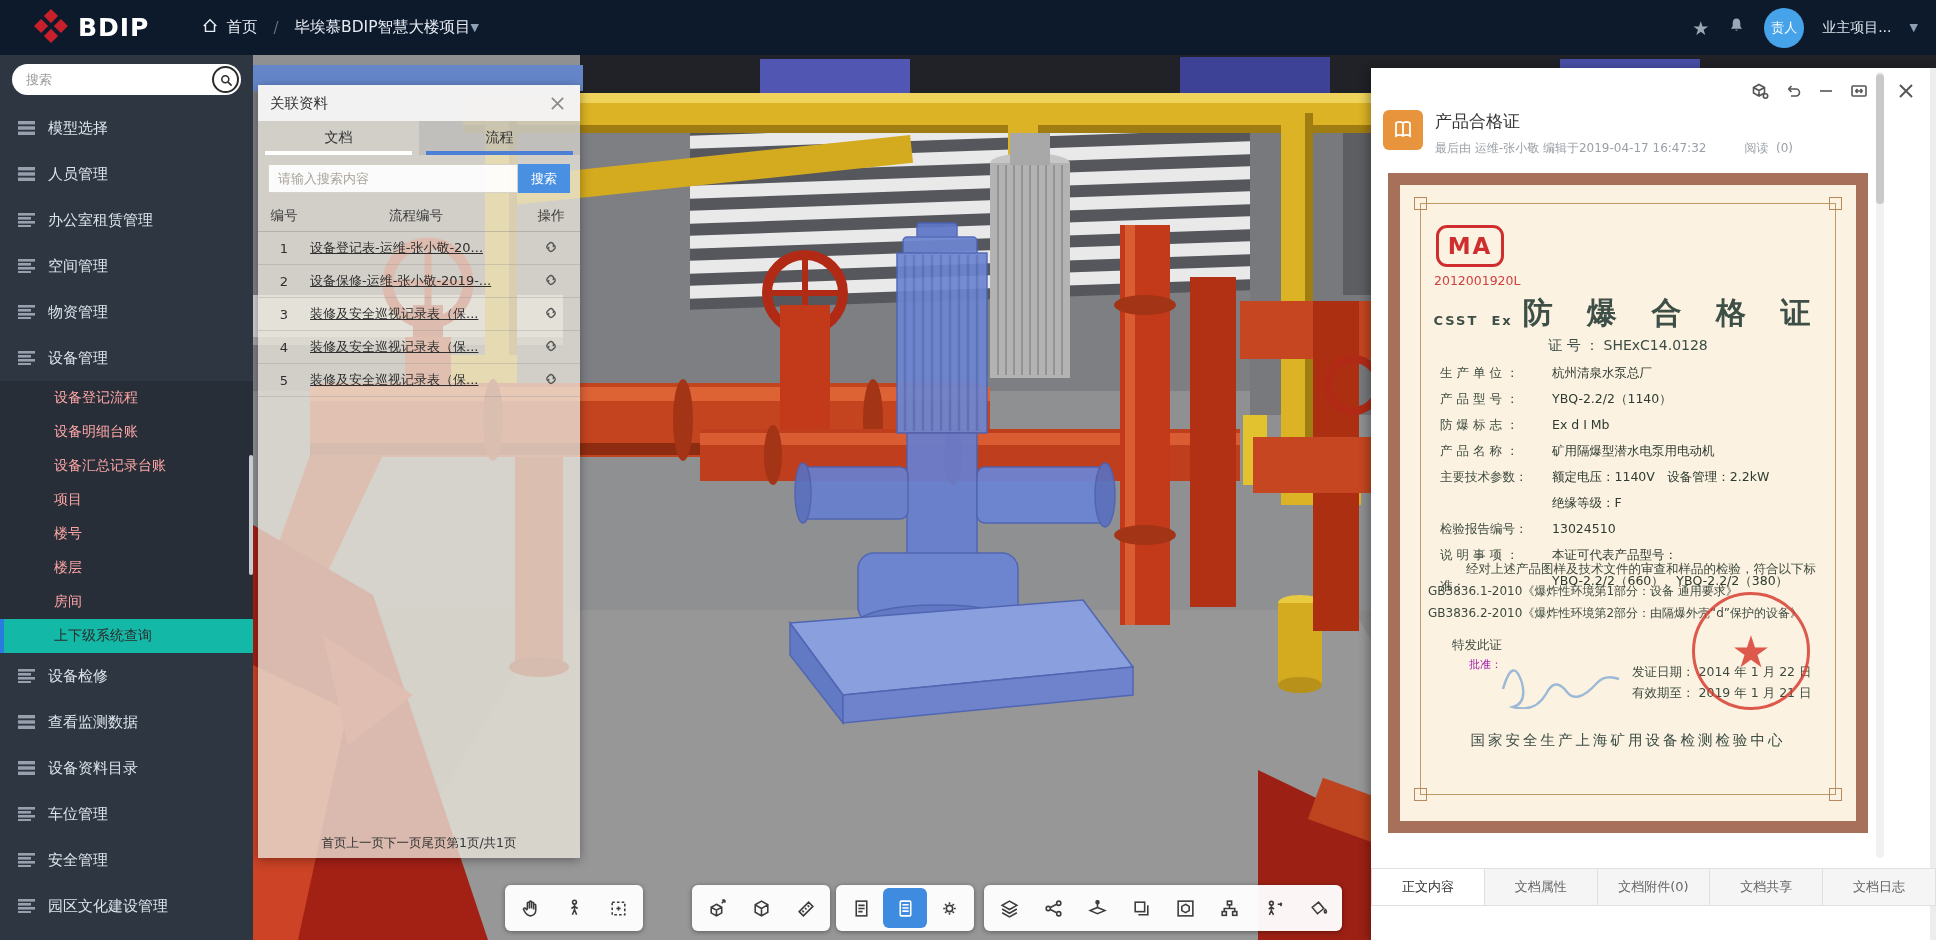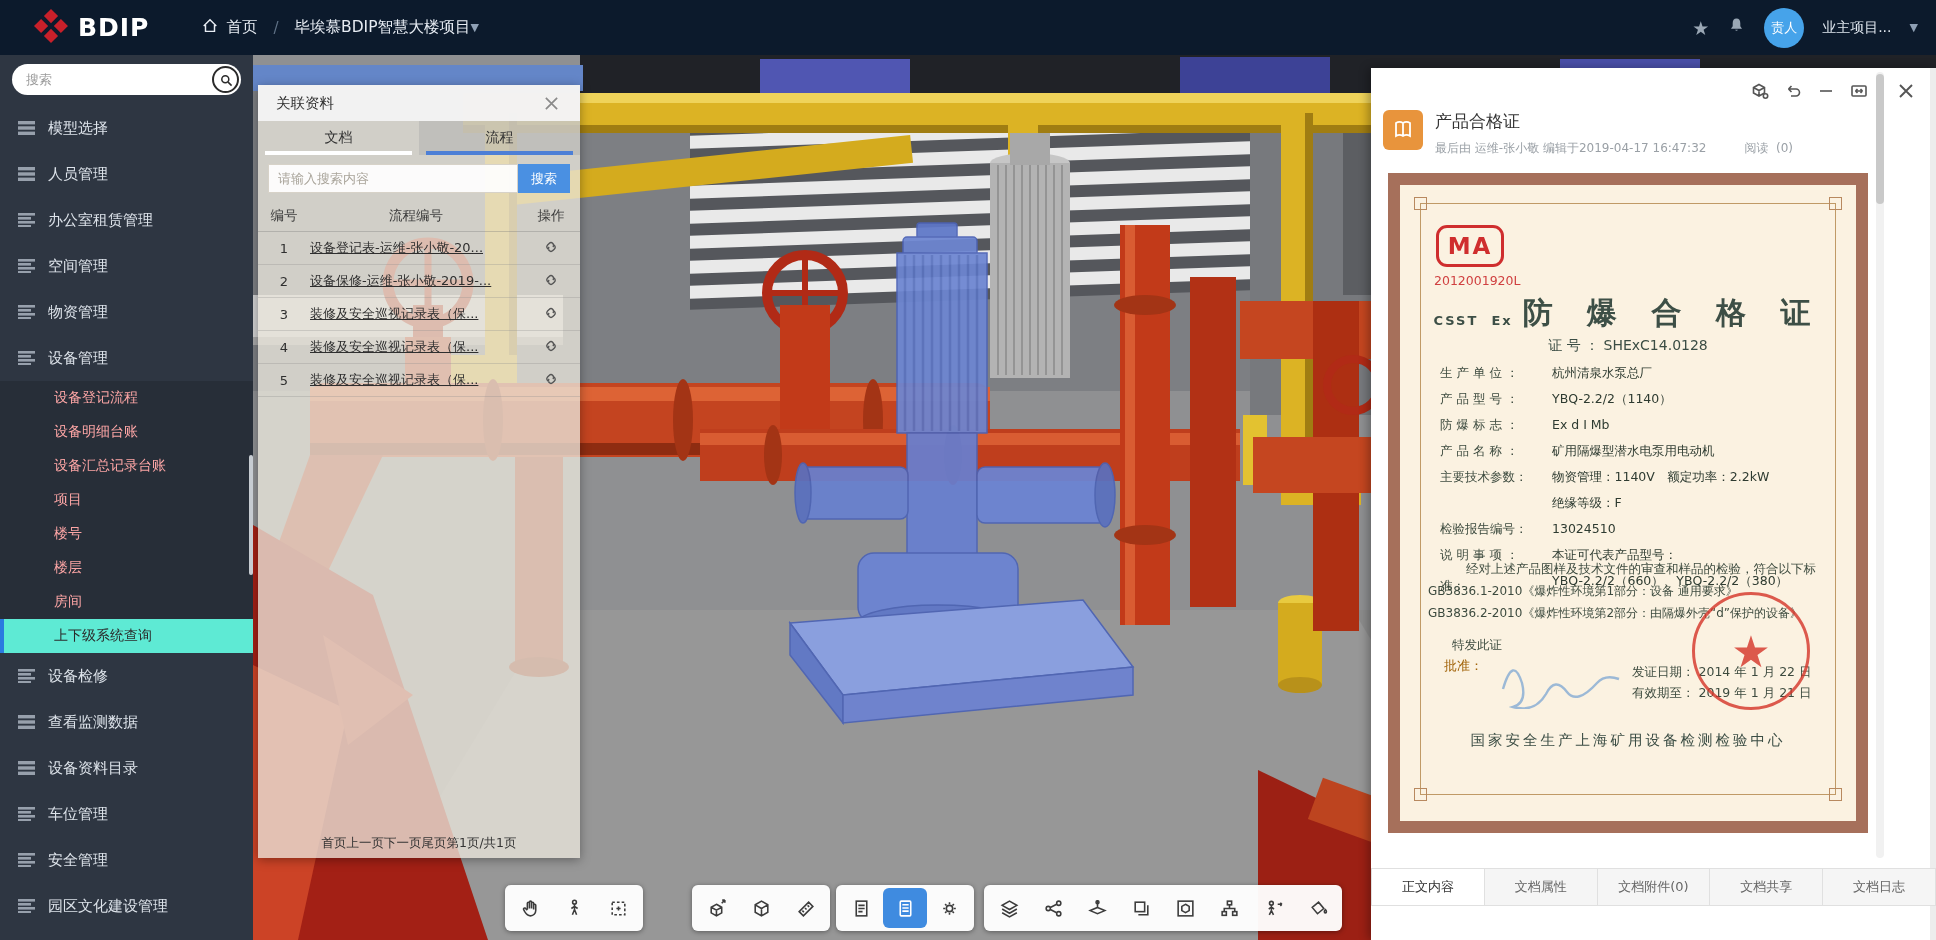--- a/index.html
+++ b/index.html
@@ -22,30 +22,30 @@
   
   .sidebar { position:absolute; left:0; top:55px; width:253px; height:885px; background:#2e3642; z-index:30; }
   .search-pill { position:relative; margin:9px 12px 10px 12px; height:31px; background:#fff; border-radius:16px; display:flex; align-items:center; padding-left:14px; }
   .search-pill input { border:none; outline:none; width:180px; font-size:13px; color:#444; background:transparent; }
   .search-pill input::placeholder { color:#999; }
   .pill-mag { position:absolute; right:2px; top:2px; width:27px; height:27px; border-radius:50%; border:2px solid #2b2b2b; display:flex; align-items:center; justify-content:center; background:#fff; }
   .nav-item { height:46px; display:flex; align-items:center; padding-left:18px; color:#dde3ea; font-size:15px; cursor:pointer; gap:13px; }
   .nav-item svg { flex:0 0 auto; }
   .submenu { background:#272e38; }
   .sub-item { height:34px; display:flex; align-items:center; padding-left:54px; color:#fca5a5; font-size:14px; cursor:pointer; }
-  .sub-item.sel { background:#5eead4; color:#2b2b2b; border-left:4px solid #2a7ae0; padding-left:50px; }
+  .sub-item.sel { background:#14b8a6; color:#2b2b2b; border-left:4px solid #2a7ae0; padding-left:50px; }
   .side-scroll { position:absolute; left:249px; top:400px; width:4px; height:120px; background:#c7ccd2; border-radius:2px; }
 
   
   .viewport { position:absolute; left:253px; top:55px; width:1683px; height:885px; z-index:1; }
   .viewport svg { width:100%; height:100%; display:block; }
 
   
   .fpanel { position:absolute; left:258px; top:85px; width:322px; height:773px; z-index:20; background:rgba(233,229,219,0.78); box-shadow:0 2px 10px rgba(0,0,0,.35); }
-  .fp-head { height:36px; background:rgba(243,243,243,0.97); display:flex; align-items:center; padding:0 18px; font-size:14.5px; color:#333; }
+  .fp-head { height:36px; background:rgba(243,243,243,0.97); display:flex; align-items:center; padding:0 12px; font-size:14.5px; color:#333; }
   .fp-close { margin-left:auto; width:22px; height:22px; border:none; background:transparent; cursor:pointer; display:flex; align-items:center; justify-content:center; }
   .fp-tabs { display:flex; height:34px; }
   .fp-tab { flex:1; display:flex; align-items:center; justify-content:center; font-size:14px; color:#333; cursor:pointer; position:relative; }
   .fp-tab .tabline { position:absolute; left:7px; right:7px; bottom:0; height:4px; background:#fff; }
   .fp-tab.active { background:rgba(170,170,170,0.45); }
   .fp-tab.active .tabline { background:#4d7fd6; }
   .fp-search { display:flex; padding:9px 10px 7px 10px; gap:0; }
   .fp-search input { flex:1; height:29px; border:1px solid #d7d2c8; background:rgba(255,255,255,0.92); padding:0 9px; font-size:13px; color:#333; outline:none; }
   .fp-search input::placeholder { color:#a9a49a; }
   .fp-search button { width:52px; height:29px; border:none; background:#4a90e2; color:#fff; font-size:13px; cursor:pointer; }
@@ -90,21 +90,21 @@
   .csst { font-size:13px; font-weight:700; padding-bottom:6px; letter-spacing:2px; }
   .cbig { font-size:30px; font-weight:700; letter-spacing:12px; }
   .cert-no { position:absolute; left:0; right:0; top:152px; text-align:center; font-size:14px; color:#3b4d44; }
   .cfields { position:absolute; left:40px; top:180px; font-size:12.5px; color:#3c4a3e; }
   .cfields .fl { height:26px; display:flex; }
   .cfields .lab { width:112px; flex:0 0 auto; }
   .cfields .val { color:#2e3b31; }
   .cpara { position:absolute; left:40px; right:30px; top:376px; font-size:12.5px; color:#3c4a3e; text-indent:26px; }
   .cstd { position:absolute; left:28px; right:20px; font-size:12px; color:#3c4a3e; }
   .cissue { position:absolute; left:52px; top:452px; font-size:12.5px; color:#3c4a3e; }
-  .capprove { position:absolute; left:44px; top:472px; font-size:13px; color:#a16207; }
+  .capprove { position:absolute; left:69px; top:472px; font-size:11px; color:#a21caf; }
   .cdates { position:absolute; left:232px; top:476px; font-size:12.5px; color:#3c4a3e; line-height:21px; }
   .stamp { position:absolute; left:292px; top:407px; width:118px; height:118px; border:3px solid #d53328; border-radius:50%; opacity:.8; display:flex; align-items:center; justify-content:center; }
   .stamp .star { color:#d53328; font-size:44px; }
   .corg { position:absolute; left:0; right:0; top:546px; text-align:center; font-size:14.5px; color:#3b4d44; letter-spacing:3px; }
   .sig { position:absolute; left:95px; top:462px; }
 
   
   .dtabs { position:absolute; left:0; top:800px; width:565px; height:38px; display:flex; border-top:1px solid #e0e0e0; border-bottom:1px solid #e0e0e0; }
   .dtab { flex:1; display:flex; align-items:center; justify-content:center; font-size:13px; color:#666; background:#f5f5f5; border-right:1px solid #e0e0e0; cursor:pointer; }
   .dtab:first-child { border-left:1px solid #e0e0e0; }
@@ -708,21 +708,21 @@
         <div class="fl">
             <span class="lab">防 爆 标 志 ：</span>
             <span class="val">Ex d I Mb</span>
           </div>
         <div class="fl">
             <span class="lab">产 品 名 称 ：</span>
             <span class="val">矿用隔爆型潜水电泵用电动机</span>
           </div>
         <div class="fl">
             <span class="lab">主要技术参数：</span>
-            <span class="val">物资管理：1140V　额定功率：2.2kW</span>
+            <span class="val">额定电压：1140V　设备管理：2.2kW</span>
           </div>
         <div class="fl">
             <span class="lab"></span>
             <span class="val">绝缘等级：F</span>
           </div>
         <div class="fl">
             <span class="lab">检验报告编号：</span>
             <span class="val">13024510</span>
           </div>
         <div class="fl">

